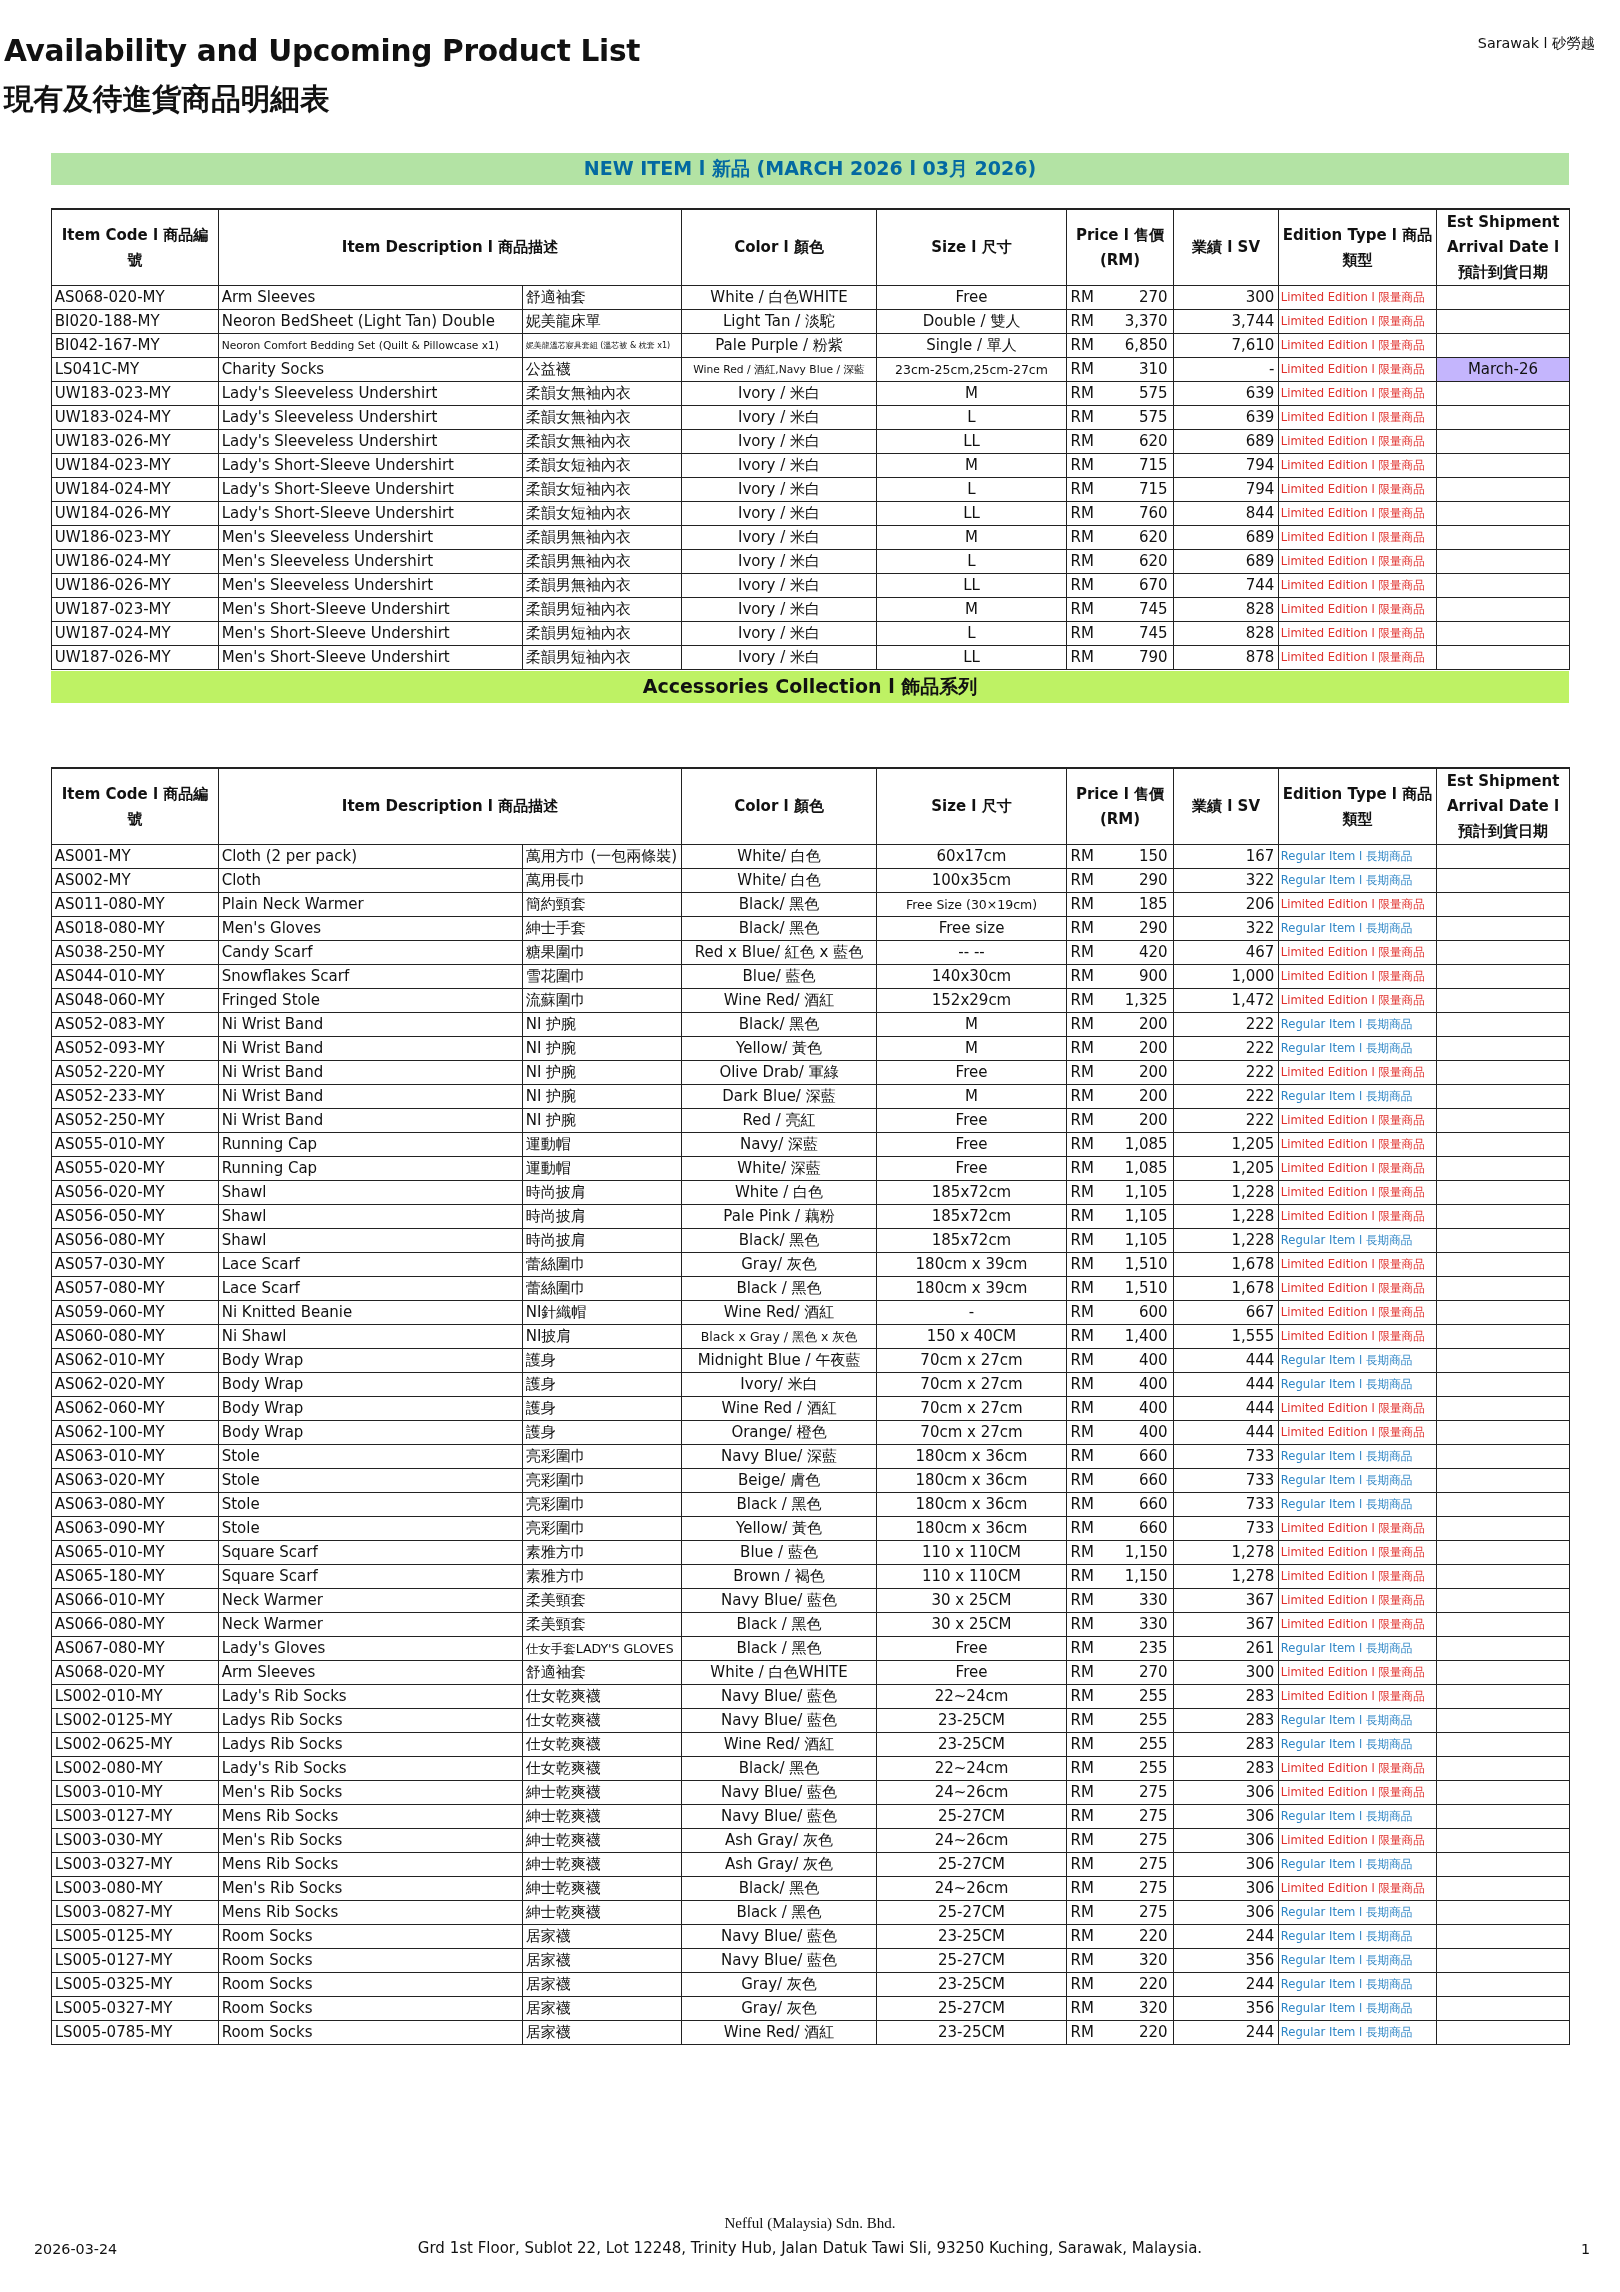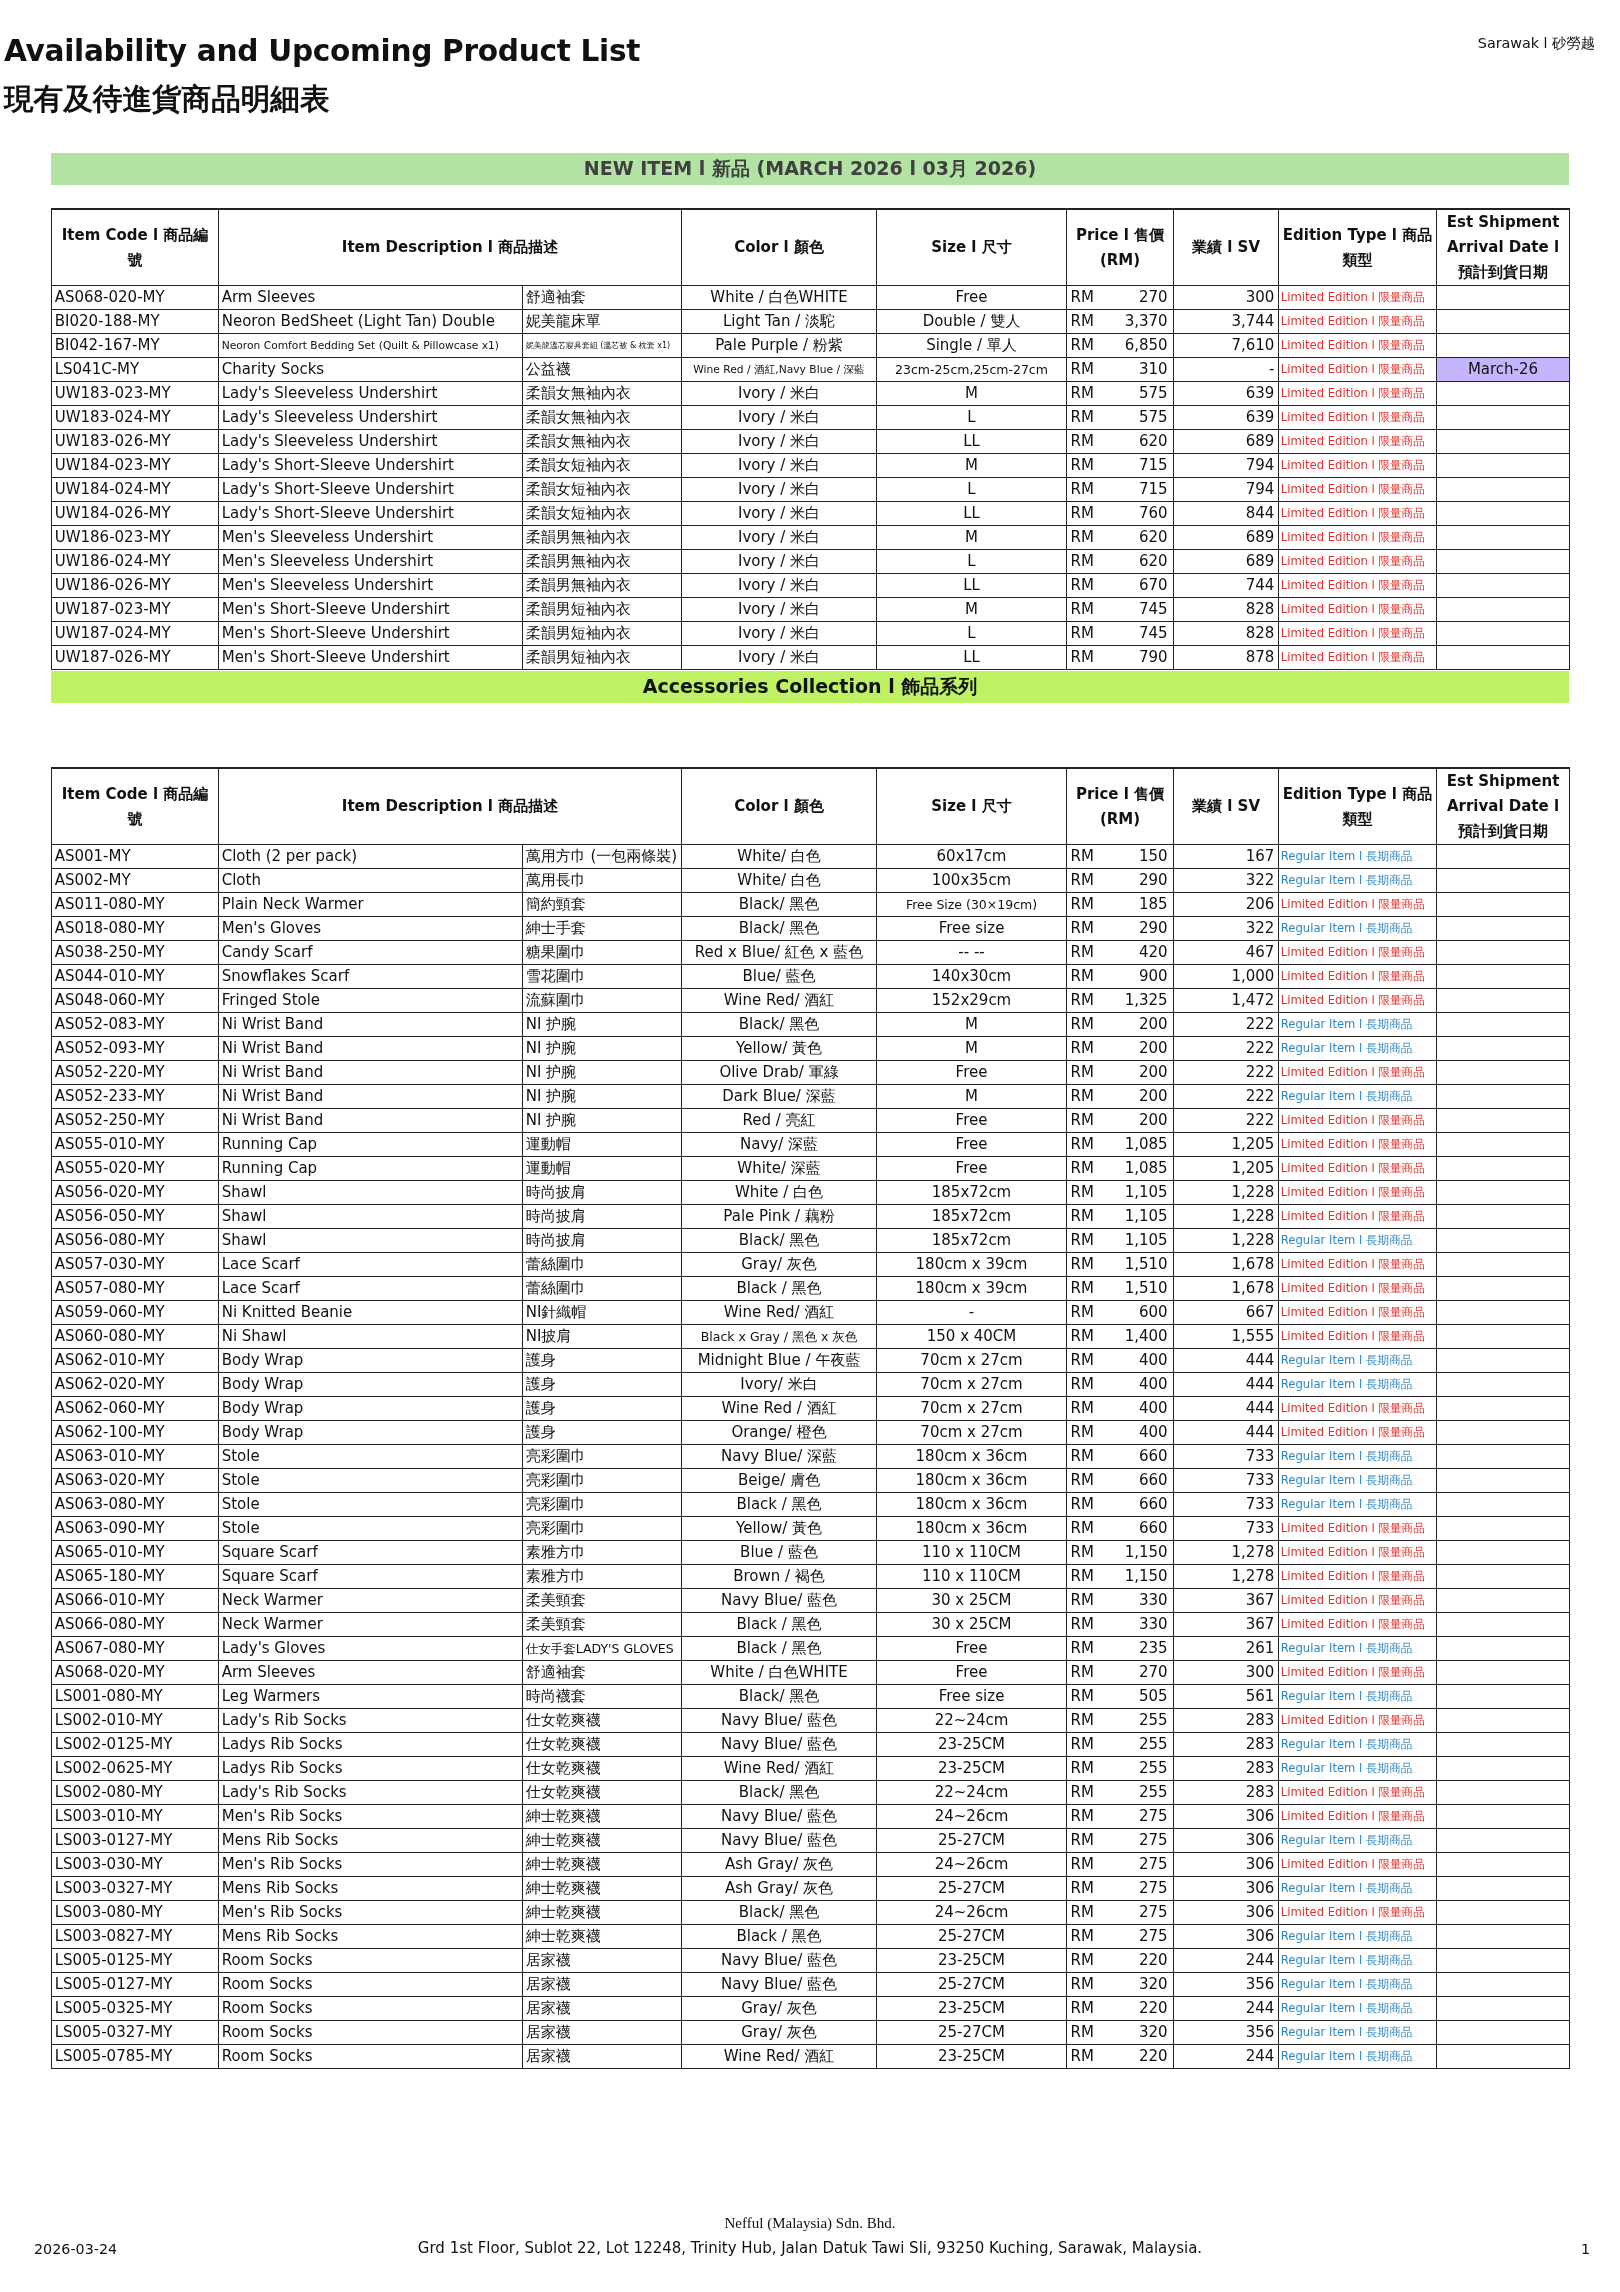--- a/index.html
+++ b/index.html
@@ -2,21 +2,21 @@
 <html style="font-size:14.3px"><head>
 <meta charset="utf-8">
 <style>
   html,body{margin:0;padding:0;background:#fff;}
   body{width:1620px;height:2293px;position:relative;font-family:"DejaVu Sans","Liberation Sans",sans-serif;color:#111;overflow:hidden;}
   .title{position:absolute;left:4px;width:1616px;text-align:left;font-weight:bold;}
   .title.en{top:34px;font-size:29.6px;letter-spacing:-0.3px;}
   .title.zh{top:79px;font-size:29.6px;}
   .region{position:absolute;top:34px;right:25px;font-size:14.3px;}
   .section-bar{position:absolute;left:51px;width:1518px;height:32px;display:flex;align-items:center;justify-content:center;font-weight:bold;font-size:19px;}
-  .bar-new{top:153px;background:#b3e3a4;color:#404040;}
+  .bar-new{top:153px;background:#b3e3a4;color:#0369a1;}
   .bar-acc{top:671px;background:#bef264;color:#111;}
   table.grid{position:absolute;left:51px;width:1518px;border-collapse:collapse;table-layout:fixed;font-size:15px;}
   table.grid td, table.grid th{border:1.3px solid #222;padding:0 2.7px;white-space:nowrap;overflow:hidden;height:23px;line-height:23px;}
   table.grid th{font-weight:bold;font-size:15px;line-height:25px;height:73px;white-space:normal;text-align:center;vertical-align:middle;}
   table.grid thead tr{border-top:2.7px solid #222;}
   .c-code{text-align:left;}
   .c-en{text-align:left;border-right:0.9px solid #222 !important;}
   .c-zh{text-align:left;}
   .c-color{text-align:center;}
   .c-size{text-align:center;}
@@ -812,34 +812,20 @@
         <td class="c-size">Free</td>
         <td class="c-price">
           <span class="rm">RM</span>
           <span class="val">270</span>
         </td>
         <td class="c-sv">300</td>
         <td class="c-ed ed-limited">Limited Edition l 限量商品</td>
         <td class="c-date"></td>
       </tr>
       <tr>
-        <td class="c-code">LS001-080-MY</td>
-        <td class="c-en">Leg Warmers</td>
-        <td class="c-zh">時尚襪套</td>
-        <td class="c-color">Black/ 黑色</td>
-        <td class="c-size">Free size</td>
-        <td class="c-price">
-          <span class="rm">RM</span>
-          <span class="val">505</span>
-        </td>
-        <td class="c-sv">561</td>
-        <td class="c-ed ed-regular">Regular Item l 長期商品</td>
-        <td class="c-date"></td>
-      </tr>
-      <tr>
         <td class="c-code">LS002-010-MY</td>
         <td class="c-en">Lady's Rib Socks</td>
         <td class="c-zh">仕女乾爽襪</td>
         <td class="c-color">Navy Blue/ 藍色</td>
         <td class="c-size">22~24cm</td>
         <td class="c-price">
           <span class="rm">RM</span>
           <span class="val">255</span>
         </td>
         <td class="c-sv">283</td>

